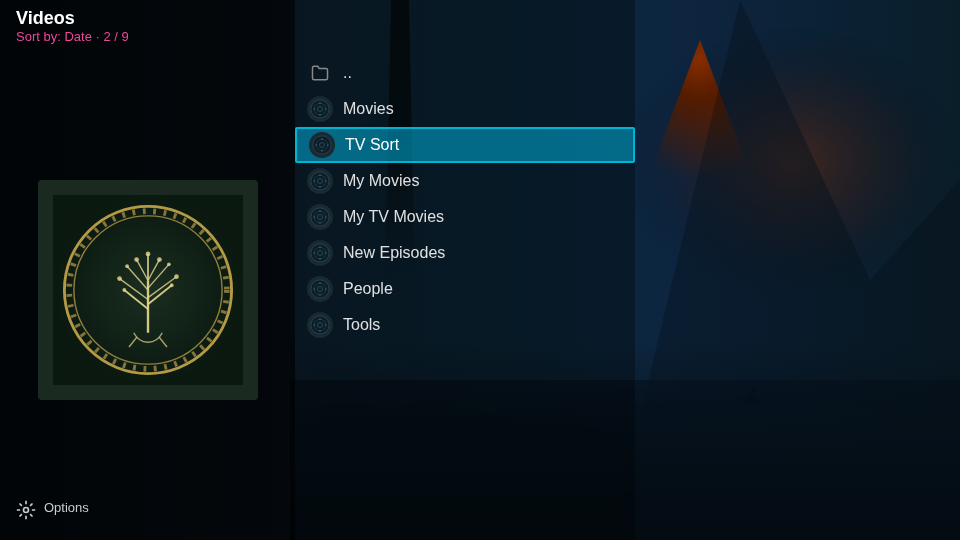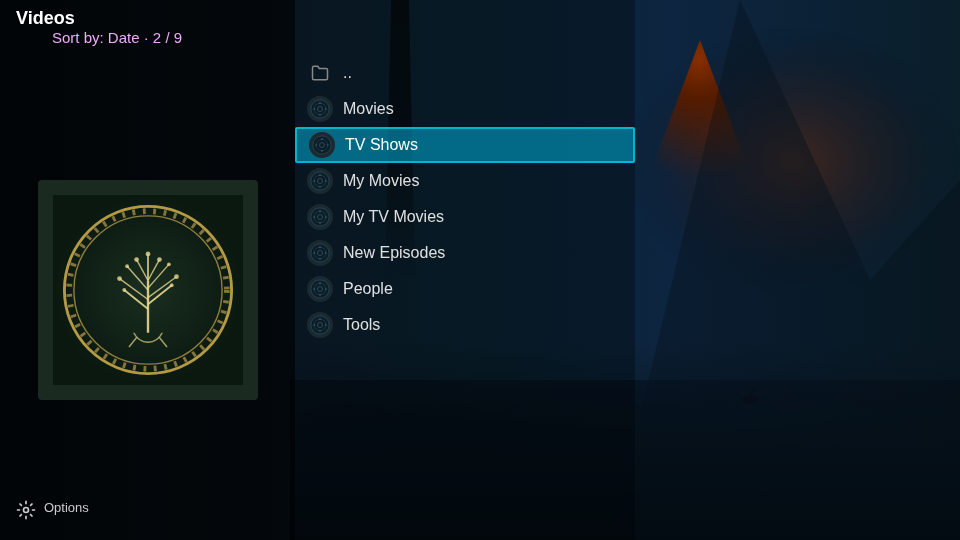--- a/index.html
+++ b/index.html
@@ -104,23 +104,22 @@
       flex-direction: column;
     }
 
     .header-title {
       font-size: 18px;
       font-weight: bold;
       color: #ffffff;
     }
 
     .header-subtitle {
-      font-size: 15px;
-      color: #f0abfc;
-      margin-left: 36px;
+      font-size: 13px;
+      color: #ec4899;
     }
 
     .header-time {
       font-size: 32px;
       font-weight: 300;
       color: #ffffff;
       letter-spacing: 2px;
     }
 
     
@@ -362,21 +361,21 @@
         <svg viewBox="0 0 24 24" width="20" height="20">
       <circle cx="12" cy="12" r="11" fill="#0d1e28" stroke="#2a4a5a" stroke-width="1"></circle>
       <circle cx="12" cy="12" r="7" fill="none" stroke="#1a3a4a" stroke-width="1"></circle>
       <circle cx="12" cy="12" r="3" fill="none" stroke="#2a5060" stroke-width="1"></circle>
       <circle cx="12" cy="5" r="1" fill="#4a8a9a" opacity="0.6"></circle>
       <circle cx="12" cy="19" r="1" fill="#4a8a9a" opacity="0.6"></circle>
       <circle cx="5" cy="12" r="1" fill="#4a8a9a" opacity="0.6"></circle>
       <circle cx="19" cy="12" r="1" fill="#4a8a9a" opacity="0.6"></circle>
     </svg>
       </div>
-      <span class="menu-label">TV Shows</span>
+      <span class="menu-label">TV Sort</span>
     </div>
     <div class="menu-item">
       <div class="menu-icon">
         <svg viewBox="0 0 24 24" width="20" height="20">
       <circle cx="12" cy="12" r="11" fill="#0d1e28" stroke="#2a4a5a" stroke-width="1"></circle>
       <circle cx="12" cy="12" r="7" fill="none" stroke="#1a3a4a" stroke-width="1"></circle>
       <circle cx="12" cy="12" r="3" fill="none" stroke="#2a5060" stroke-width="1"></circle>
       <circle cx="12" cy="5" r="1" fill="#4a8a9a" opacity="0.6"></circle>
       <circle cx="12" cy="19" r="1" fill="#4a8a9a" opacity="0.6"></circle>
       <circle cx="5" cy="12" r="1" fill="#4a8a9a" opacity="0.6"></circle>

